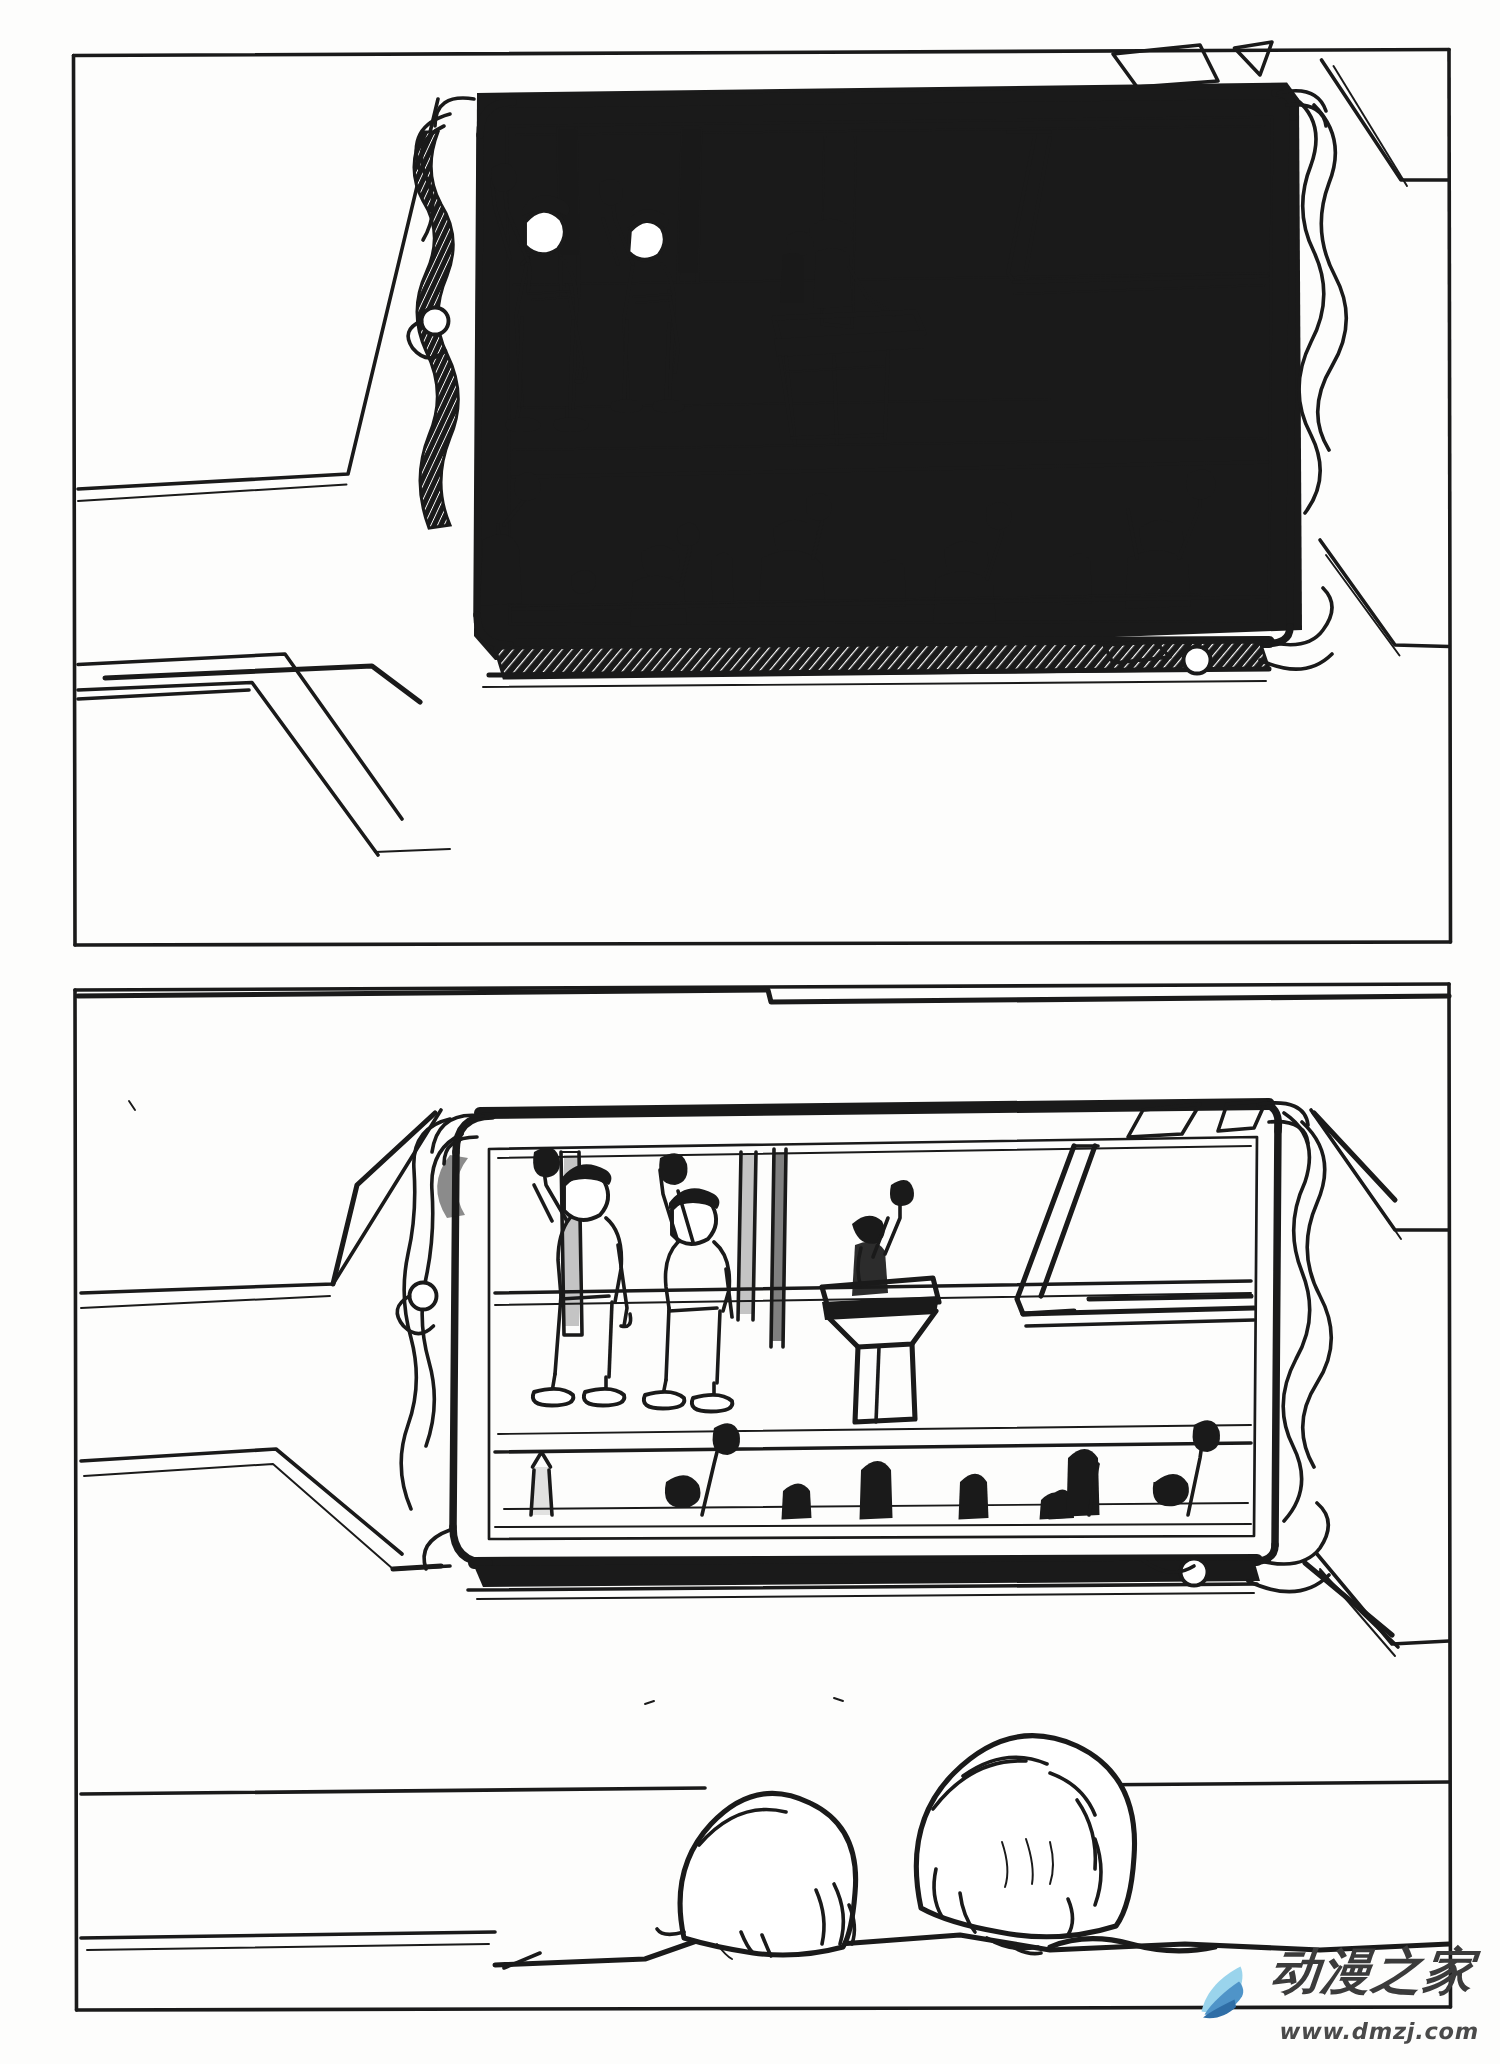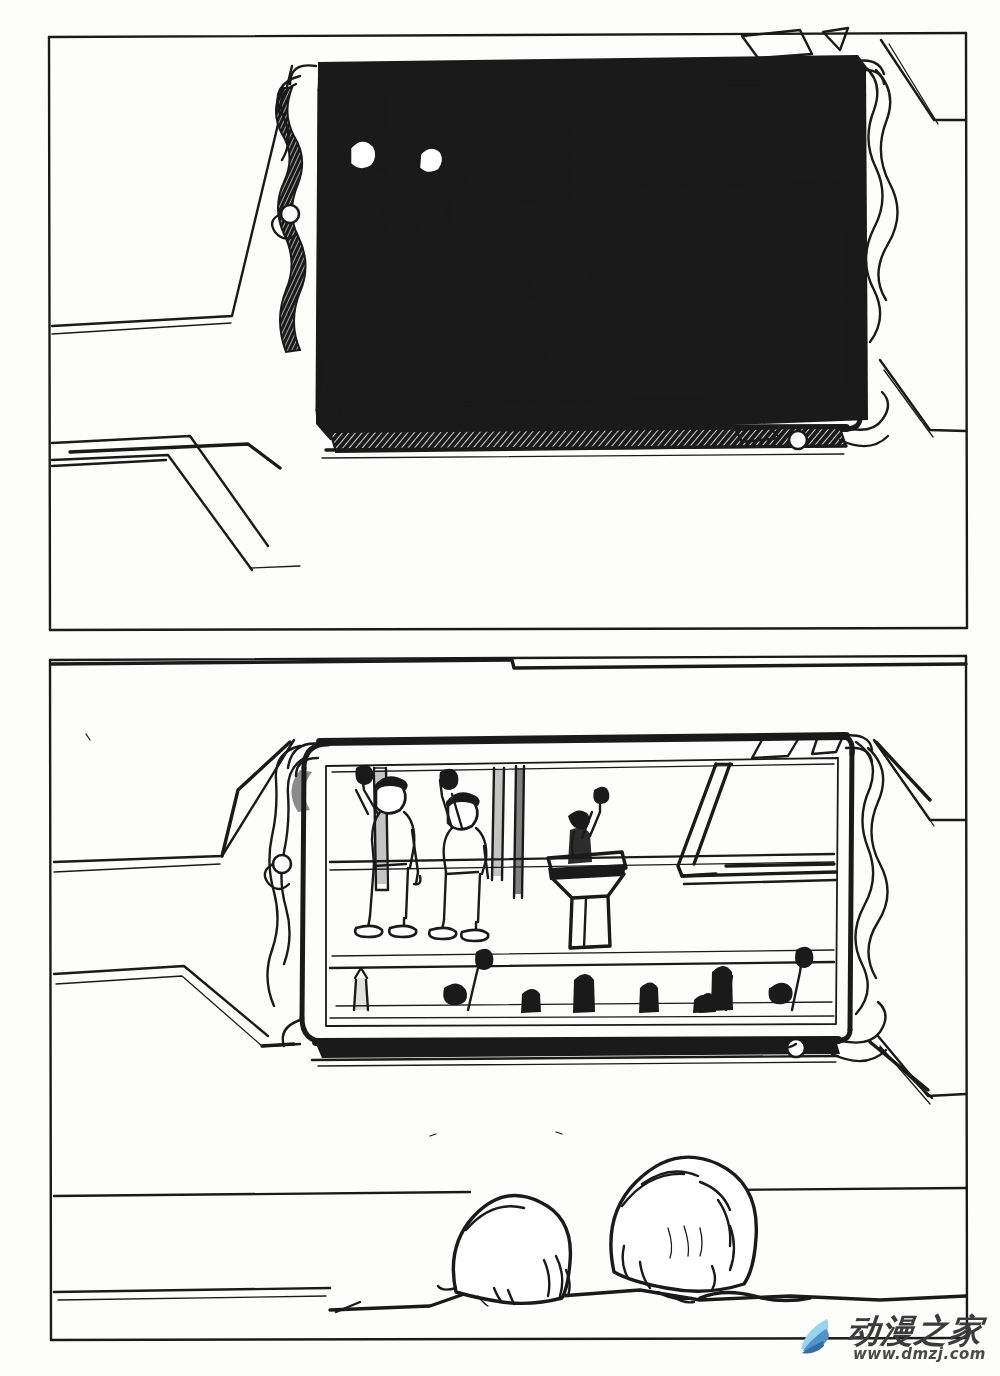--- a/index.html
+++ b/index.html
@@ -21,21 +21,21 @@
   .wm-text{display:flex;flex-direction:column;align-items:flex-start;line-height:1;}
   .wm-cn{
     font-family:"DejaVu Sans", sans-serif;
     font-size:33px;font-weight:bold;color:#3b3b3b;
     letter-spacing:1px;font-style:italic;
     transform:skewX(-6deg);
   }
   .wm-url{
     font-family:"DejaVu Sans", sans-serif;
     font-size:15px;font-weight:bold;color:#4a4a4a;
-    font-style:italic;letter-spacing:.5px;margin-top:0;margin-left:6px;
+    font-style:italic;letter-spacing:.5px;margin-top:17px;margin-left:6px;
   }
 </style>
 </head>
 <body style="background: rgb(253, 253, 252);">
 
 <div id="page">
 <svg viewBox="0 0 1000 1376" xmlns="http://www.w3.org/2000/svg">
   <defs>
     <style>
       .ink{fill:none;stroke:#1a1a1a;stroke-linecap:round;stroke-linejoin:round;}

